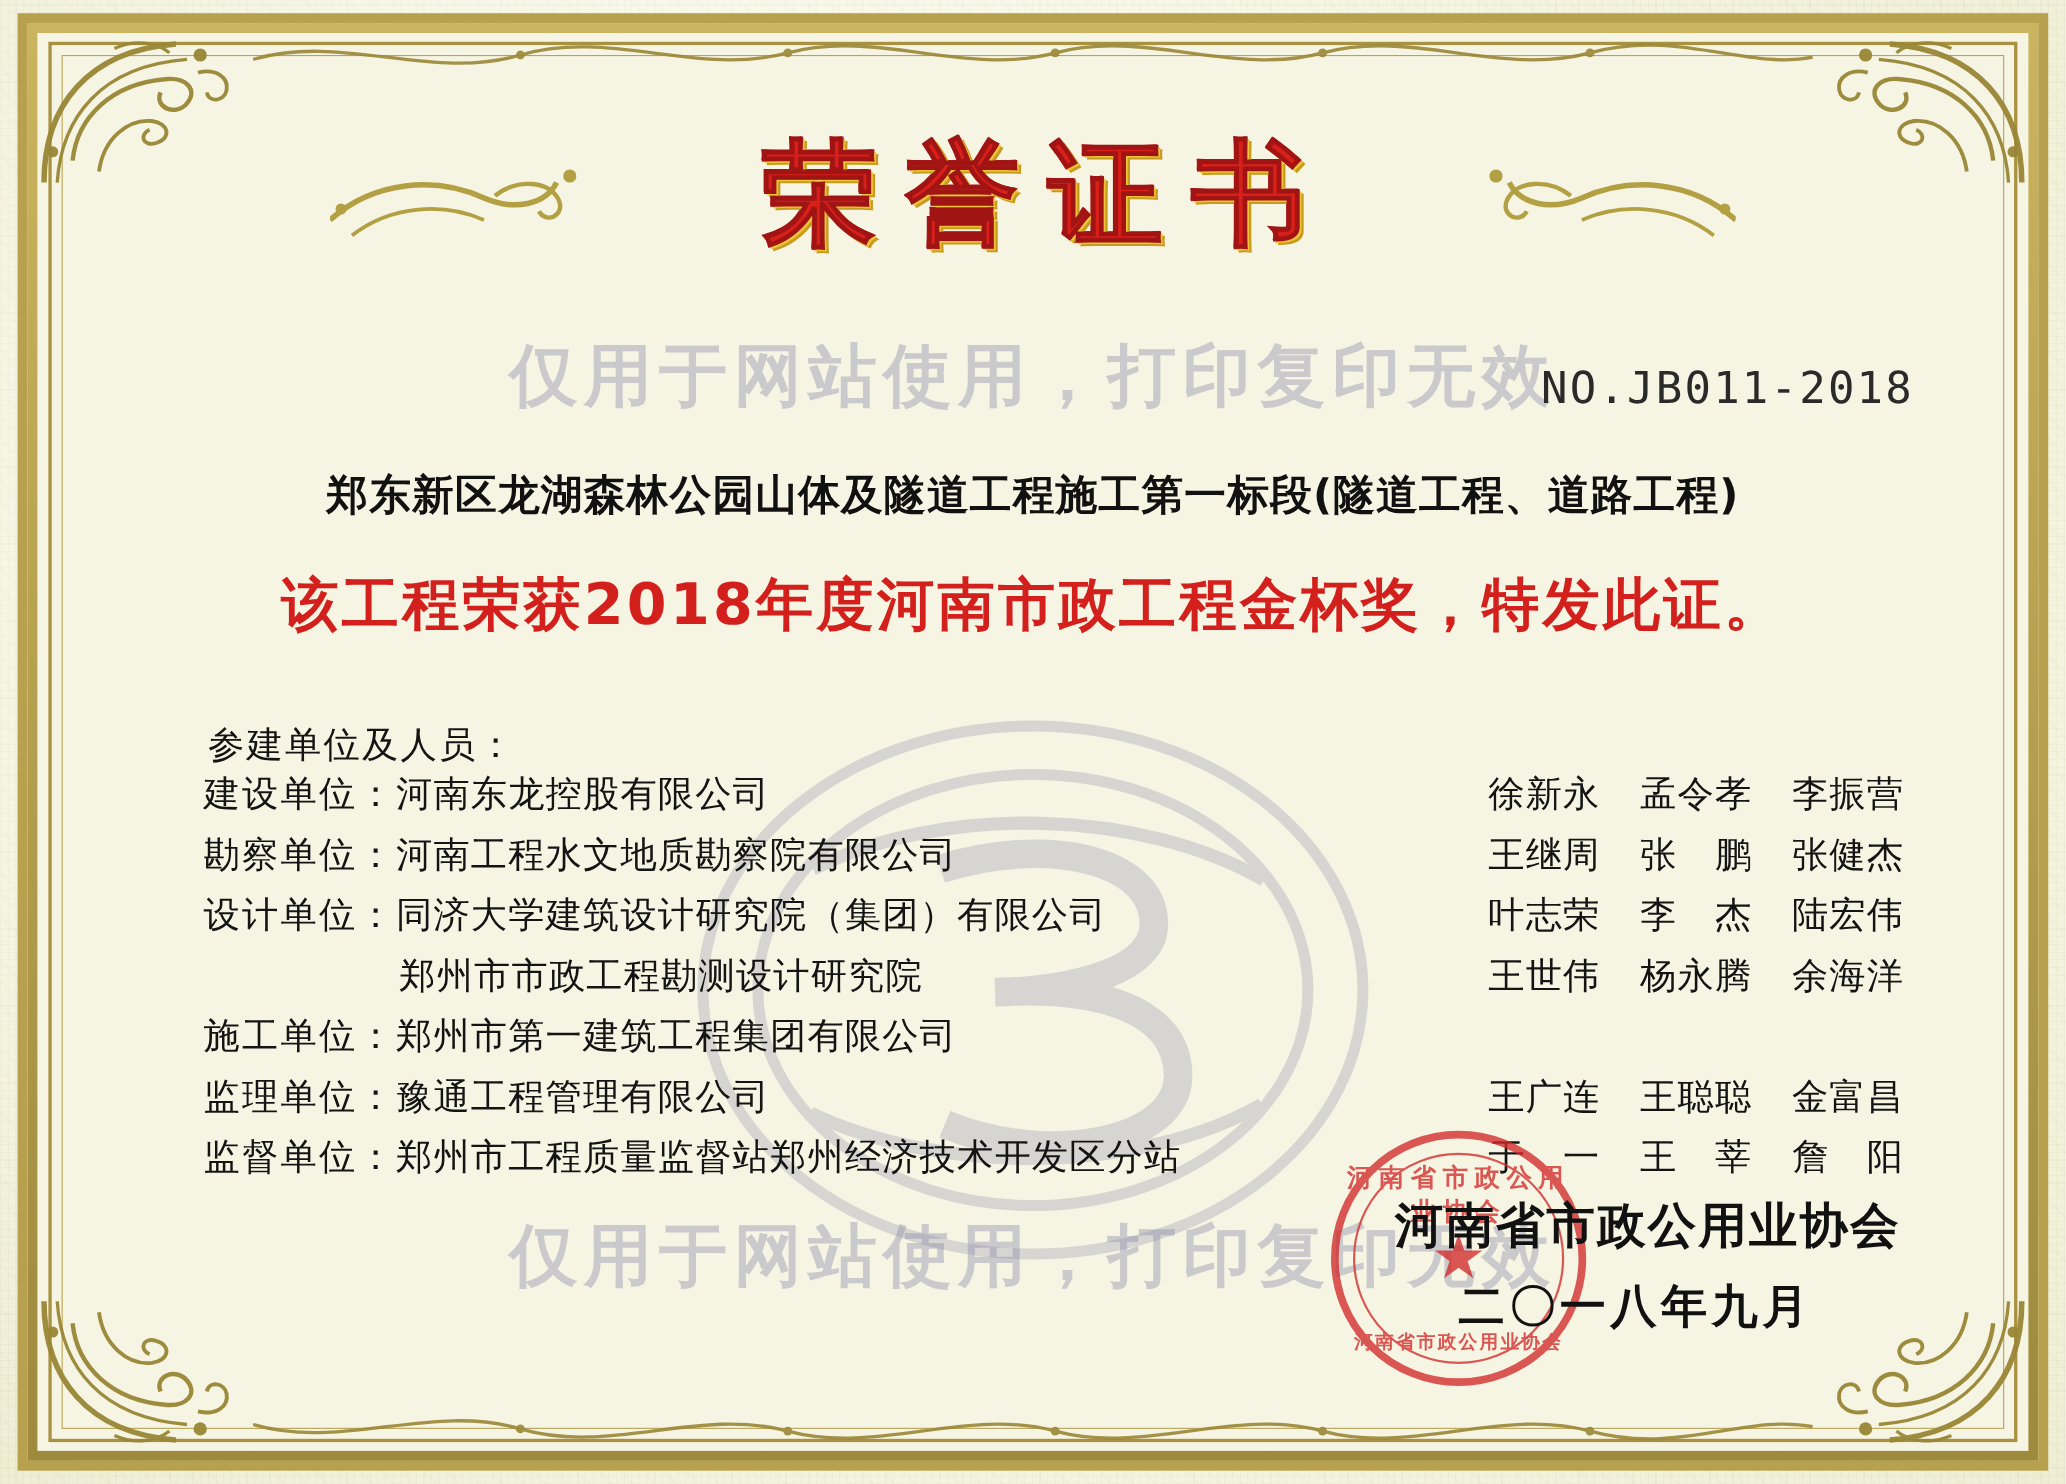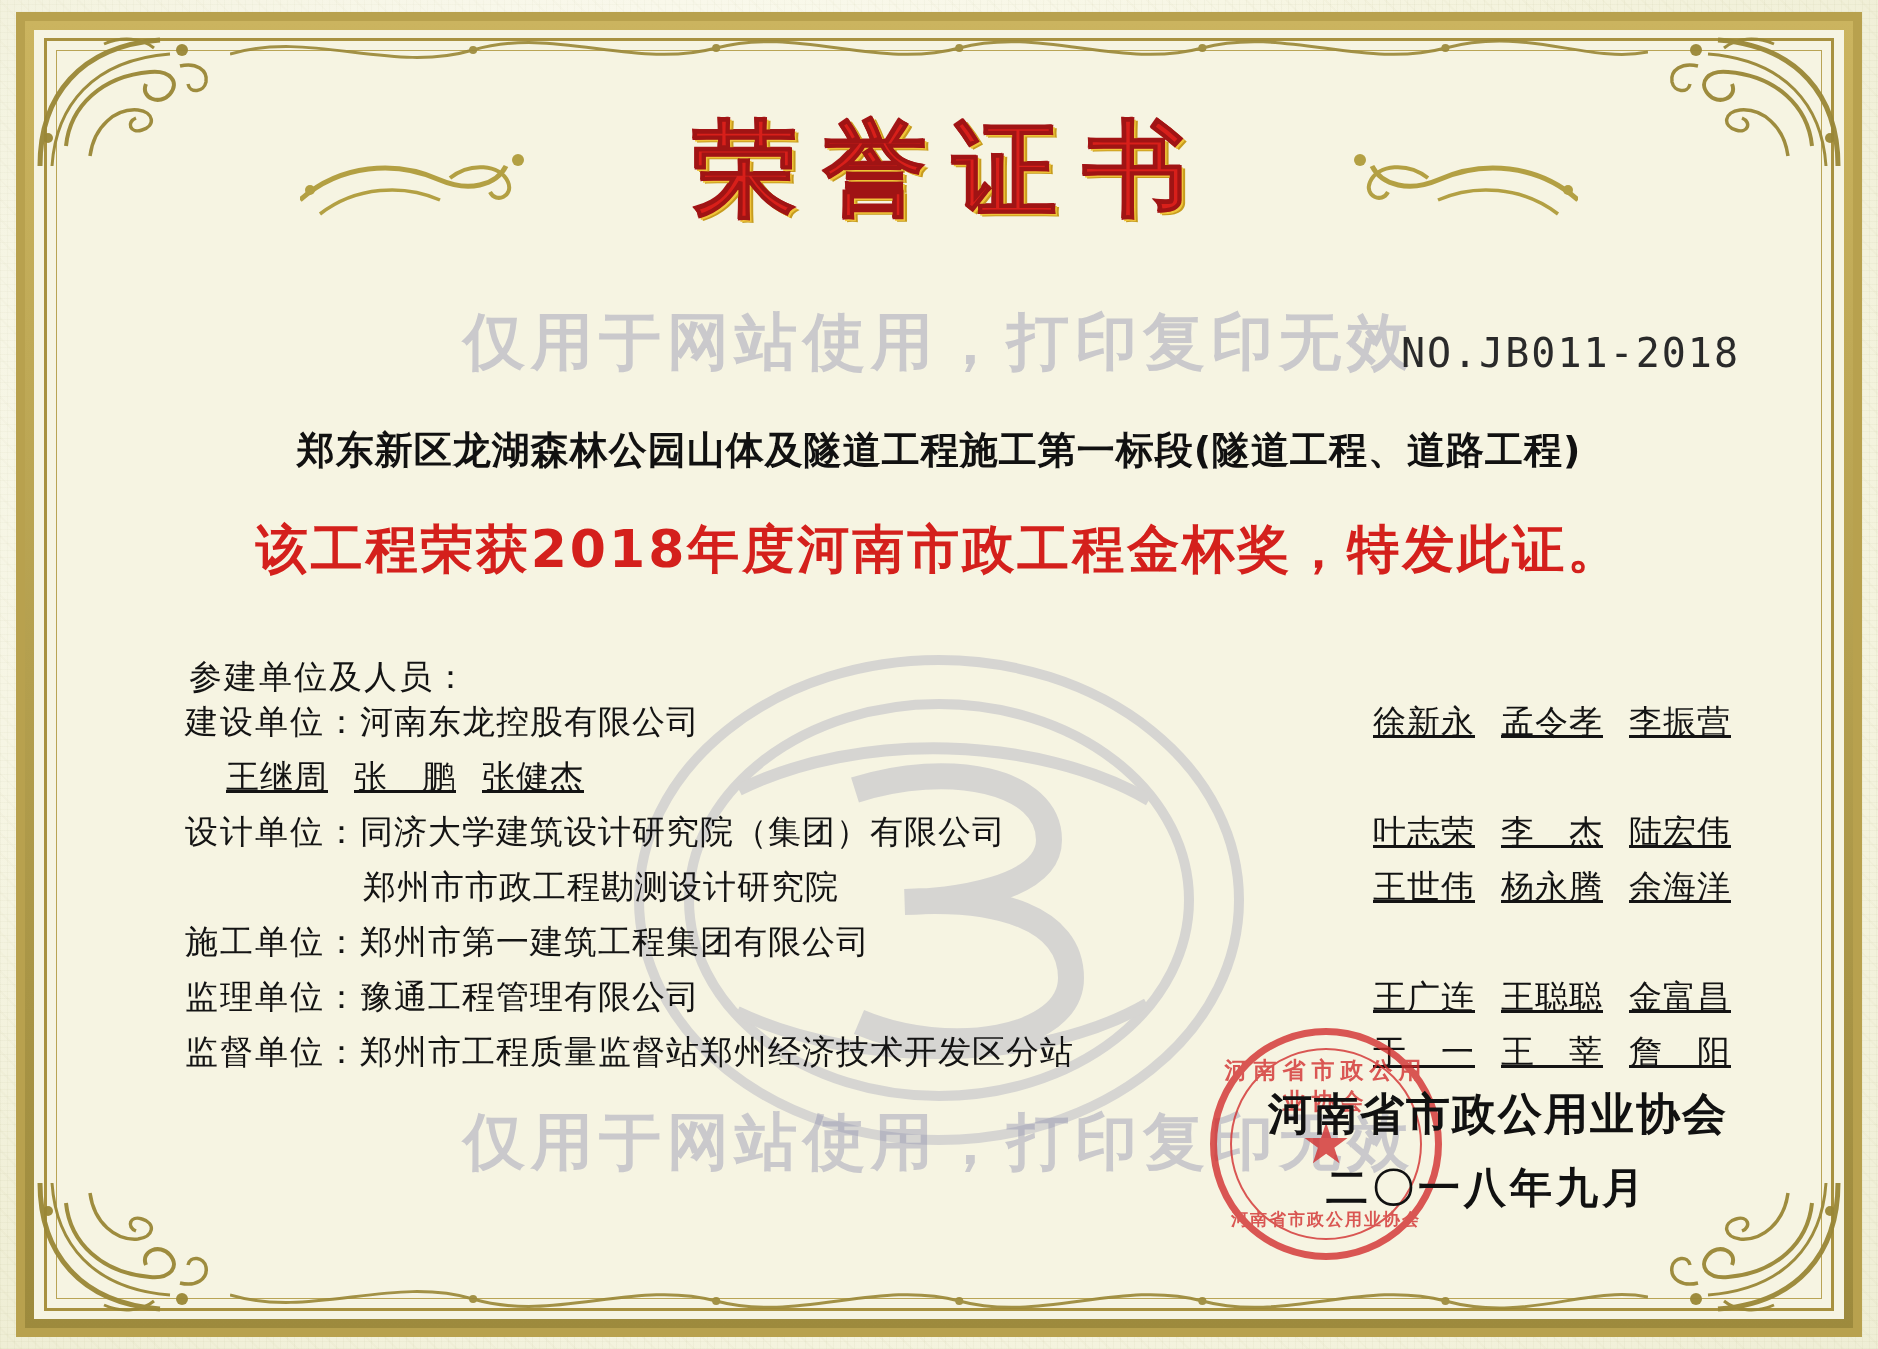--- a/index.html
+++ b/index.html
@@ -147,21 +147,21 @@
     font-size: 104px;
     font-weight: 700;
     letter-spacing: 26px;
     line-height: 1.15;
     color: #d81f1a;
     text-shadow:
        2px 2px 0 #f0c43a,
        4px 3px 0 #c79c1e,
       -1px -1px 0 #a5161a;
     -webkit-text-stroke: 1px #a01414;
-    font-family: Liberation Mono, monospace;
+    font-family: Liberation Serif, serif;
     margin-left: 28px;
   }
 
   
   .serial-no {
     position: absolute;
     right: 138px;
     top: 330px;
     font-size: 40px;
     letter-spacing: 2px;
@@ -227,26 +227,25 @@
     white-space: nowrap;
   }
   .p-label {
     letter-spacing: 2px;
   }
   .p-org {
     letter-spacing: 1px;
   }
   .p-people {
     display: flex;
-    gap: 24px;
+    gap: 34px;
     white-space: nowrap;
     min-width: 400px;
     justify-content: flex-end;
     padding-right: 6px;
-    text-decoration: underline;
   }
   .p-person {
     display: inline-block;
     min-width: 104px;
     text-align: center;
     letter-spacing: 1px;
   }
 
   
   .issuer {
@@ -454,20 +453,24 @@
         <span class="p-org">河南东龙控股有限公司</span>
       </div>
       <div class="p-people">
         <span class="p-person">徐新永</span>
         <span class="p-person">孟令孝</span>
         <span class="p-person">李振营</span>
       </div>
     </div>
 
     <div class="p-row">
+      <div class="p-left">
+        <span class="p-label">勘察单位：</span>
+        <span class="p-org">河南工程水文地质勘察院有限公司</span>
+      </div>
       <div class="p-people">
         <span class="p-person">王继周</span>
         <span class="p-person">张　鹏</span>
         <span class="p-person">张健杰</span>
       </div>
     </div>
 
     <div class="p-row">
       <div class="p-left">
         <span class="p-label">设计单位：</span>

